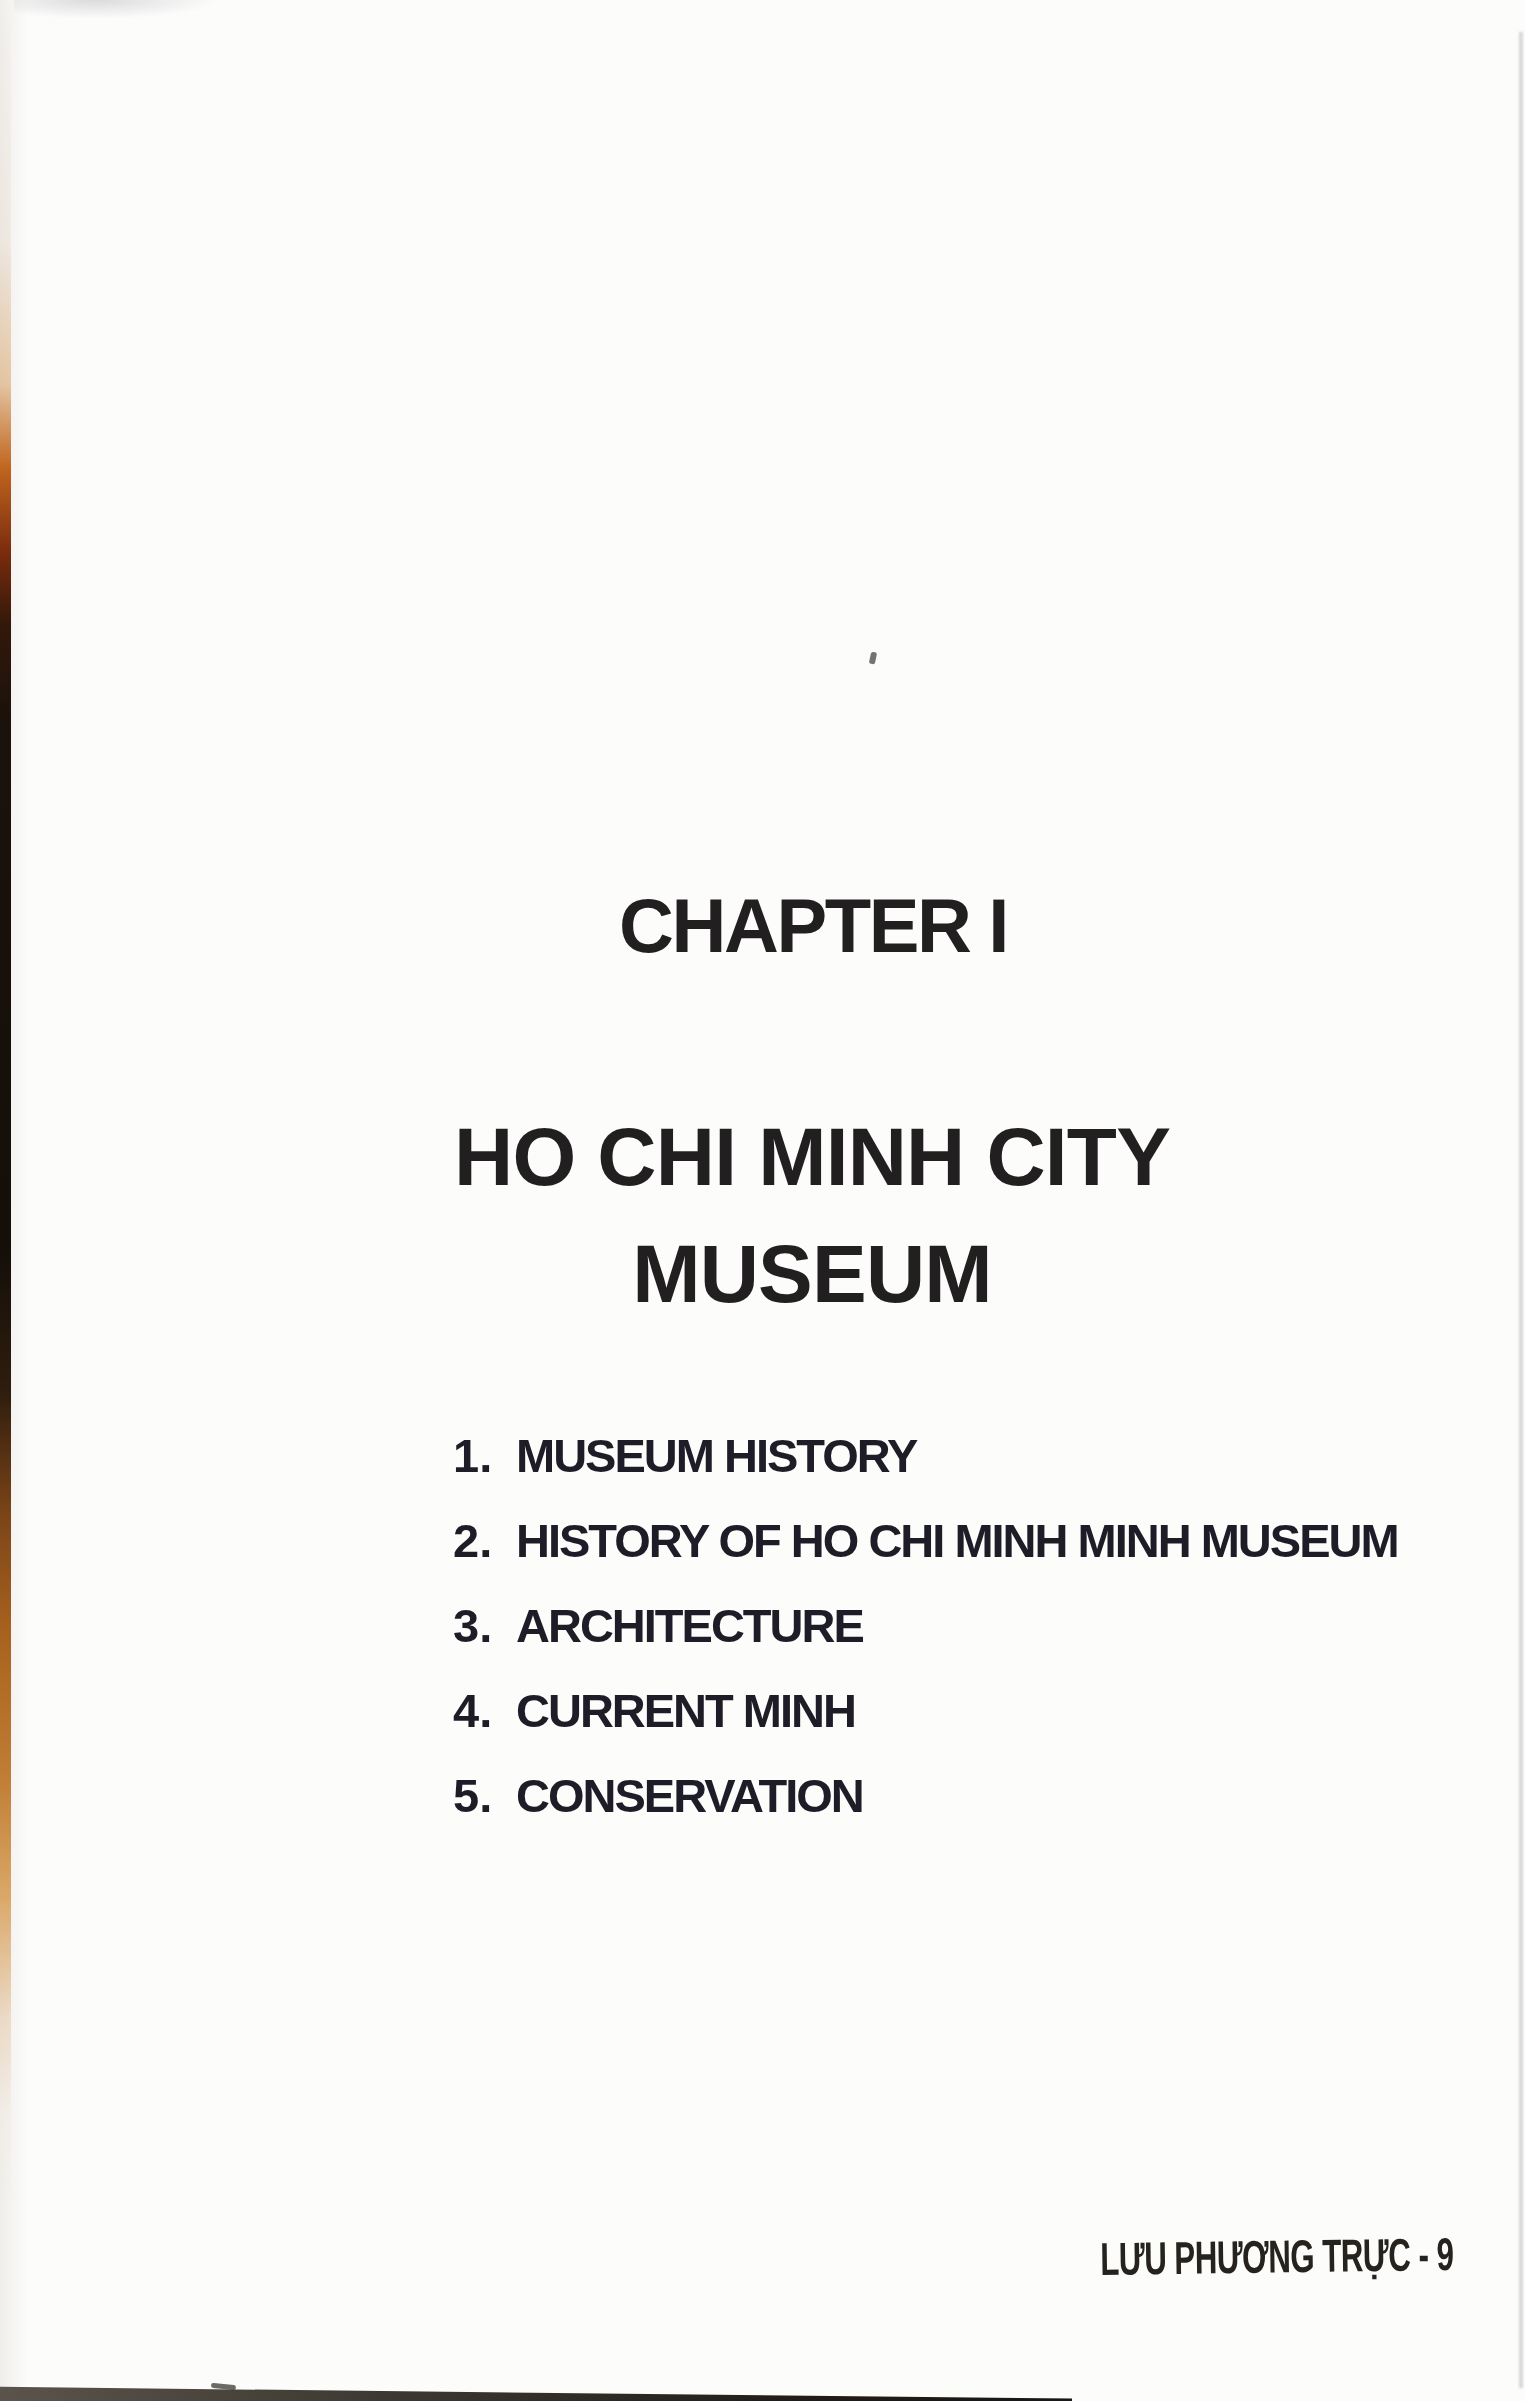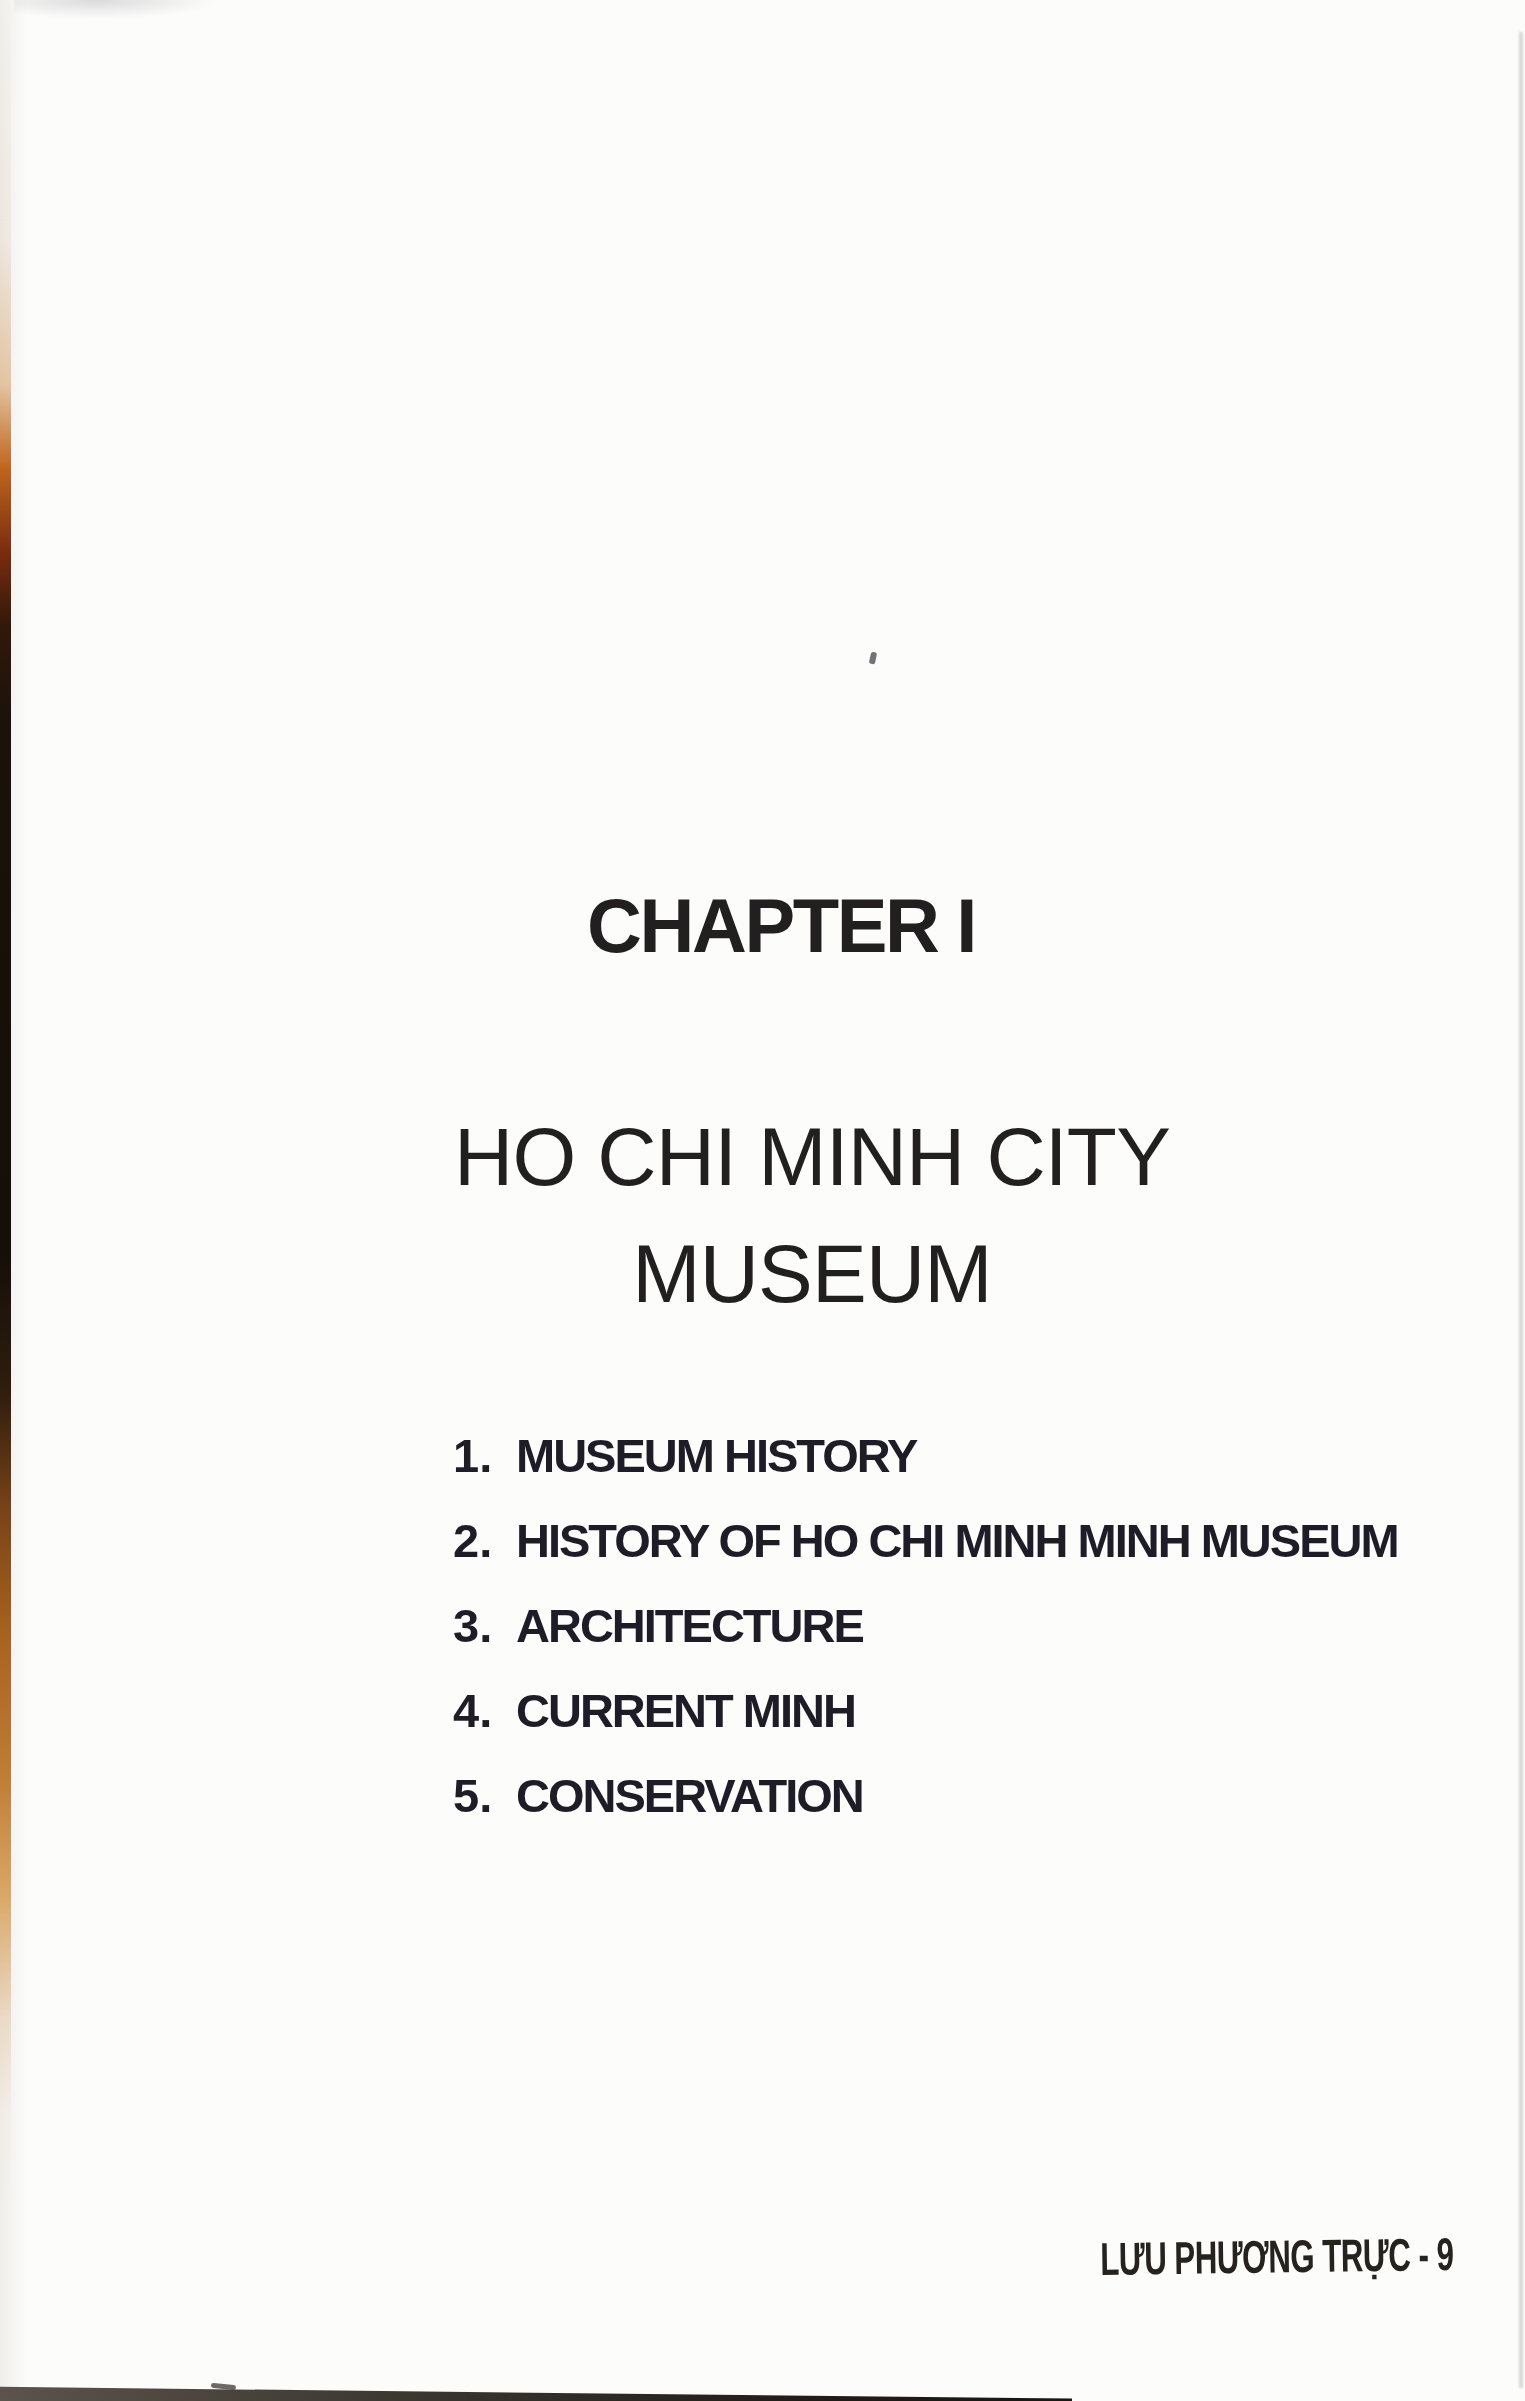--- a/index.html
+++ b/index.html
@@ -36,25 +36,25 @@
     background:radial-gradient(ellipse at 40% 0%,rgba(168,168,174,.4),rgba(168,168,174,0) 70%);}
   .bottom-edge{position:absolute;left:0;bottom:0;width:1072px;height:20.5px;filter:blur(0.3px);
     background:linear-gradient(to right,#5a544c 0%,#3a352e 40%,#211c17 75%,#1a1613 100%);
     clip-path:polygon(0 31%,100% 88%,100% 100%,0 100%);}
   .bottom-speck{position:absolute;left:211px;top:2384px;width:25px;height:4.7px;
     background:#4a443c;transform:rotate(6deg);border-radius:2.4px;opacity:.8;}
   .speck{position:absolute;left:870px;top:652px;width:5.5px;height:11.8px;
     background:#5a5a5e;border-radius:2.4px;transform:rotate(12deg);opacity:.85;}
 
   
-  .chapter{position:absolute;top:888px;left:781px;transform:translateX(-50%);
+  .chapter{position:absolute;top:888px;left:813px;transform:translateX(-50%);
     margin:0;font-size:76px;line-height:76px;font-weight:700;letter-spacing:-2.4px;
     color:var(--ink_heading,#221f20);white-space:nowrap;}
   .title{position:absolute;top:1098px;left:812px;transform:translateX(-50%);
-    margin:0;font-size:82px;line-height:117px;font-weight:400;letter-spacing:-0.8px;
+    margin:0;font-size:82px;line-height:117px;font-weight:700;letter-spacing:-0.8px;
     color:var(--ink_heading,#221f20);text-align:center;white-space:nowrap;}
   .toc{position:absolute;top:1431px;left:453px;margin:0;padding:0;list-style:none;}
   .toc-item{display:flex;height:85px;font-size:47px;line-height:49px;font-weight:700;
     letter-spacing:-2px;color:var(--ink_list,#1e1c26);white-space:nowrap;}
   .toc-item .num{flex:0 0 63px;width:63px;letter-spacing:0;}
   .footer{position:absolute;top:2231px;right:72px;
     font-size:46px;line-height:47px;font-weight:700;letter-spacing:-0.8px;
     color:var(--ink_footer,#26231f);white-space:nowrap;
     transform:rotate(-0.8deg) scaleX(0.68);transform-origin:right center;}
 </style>

